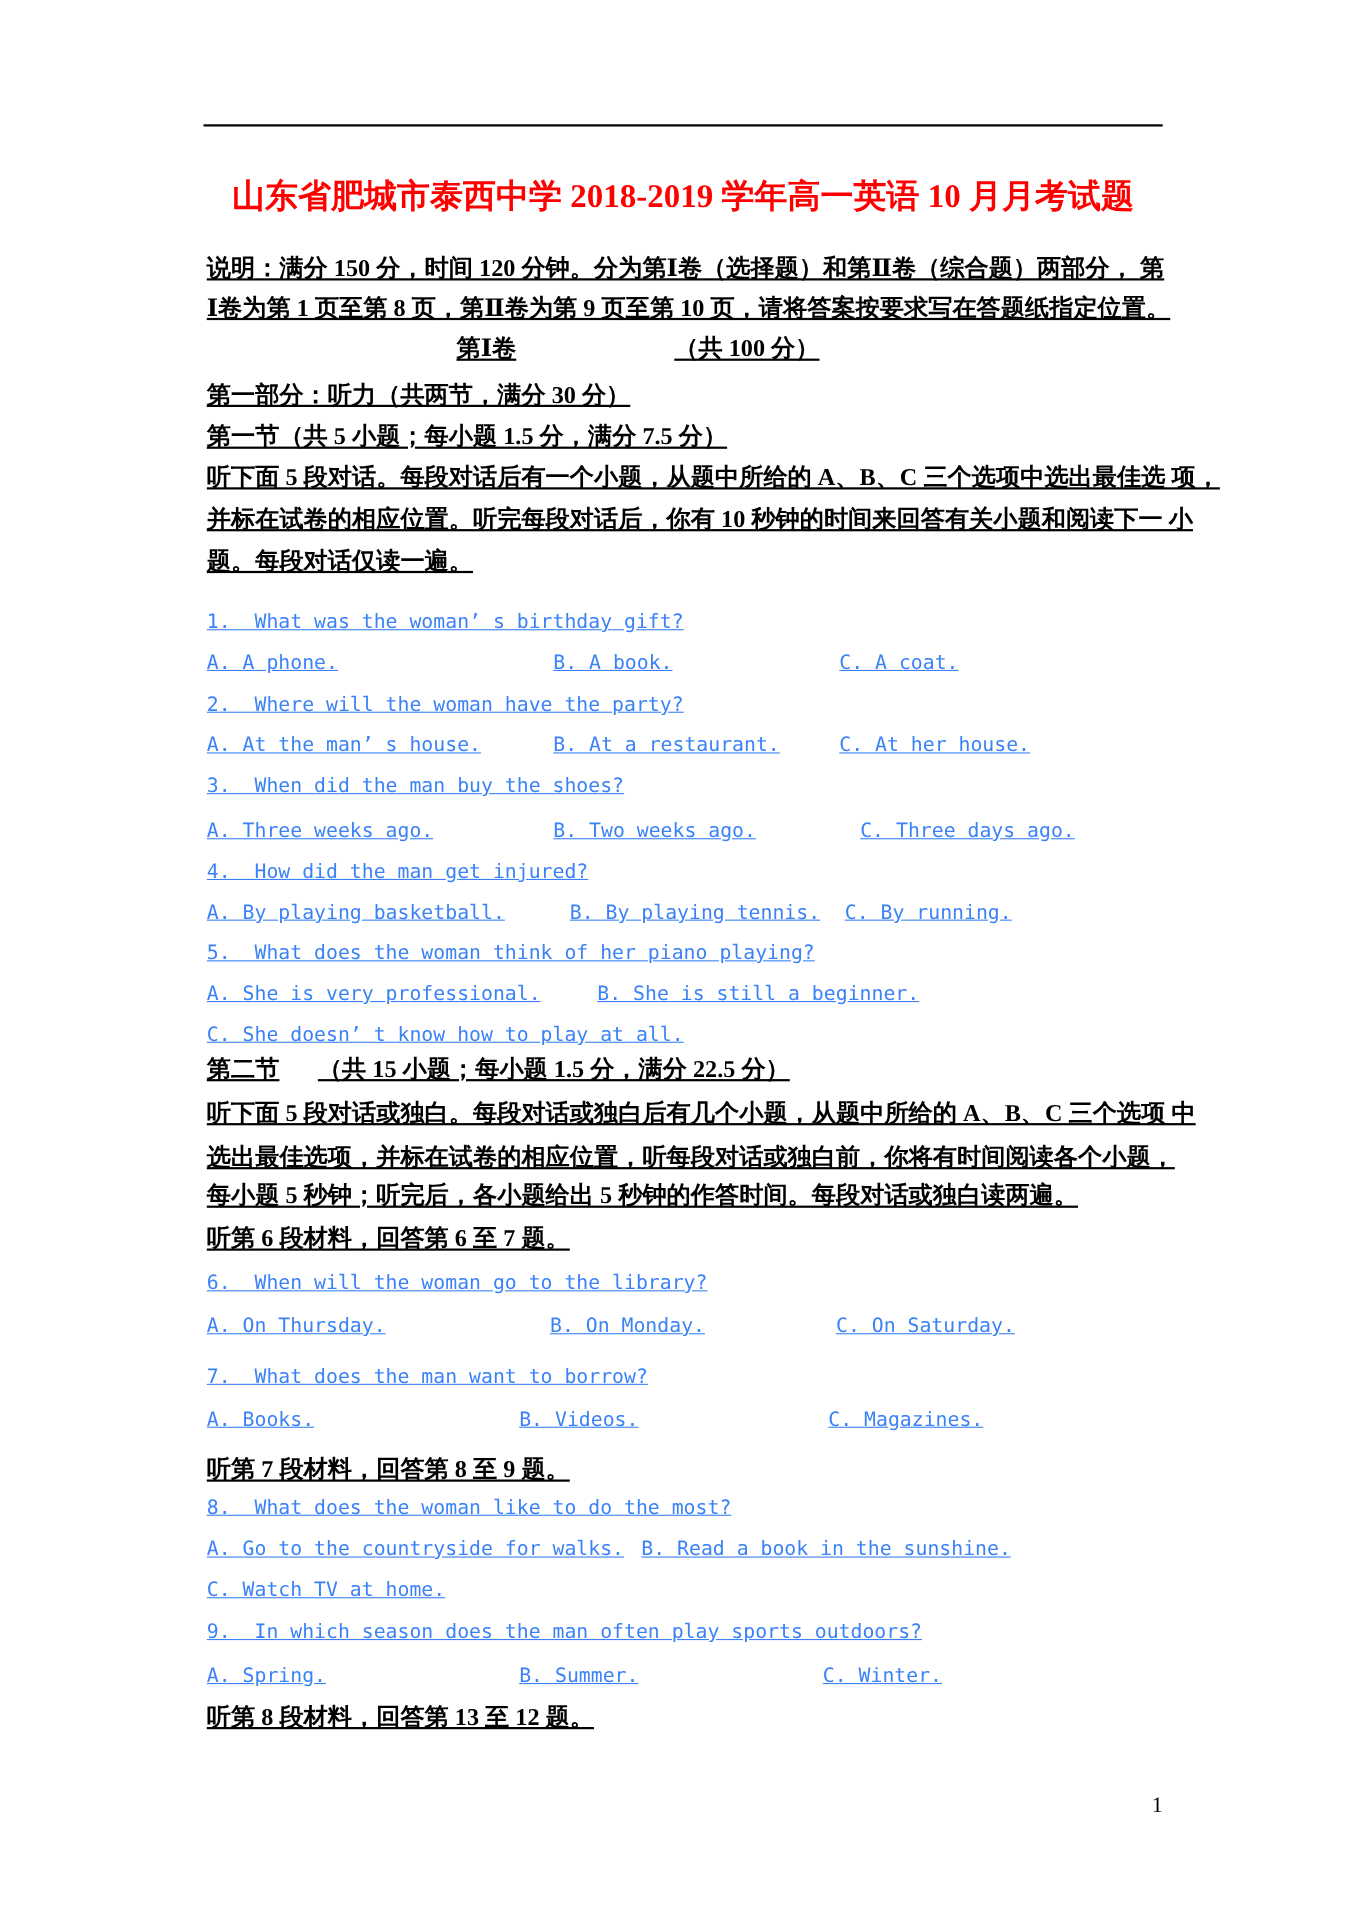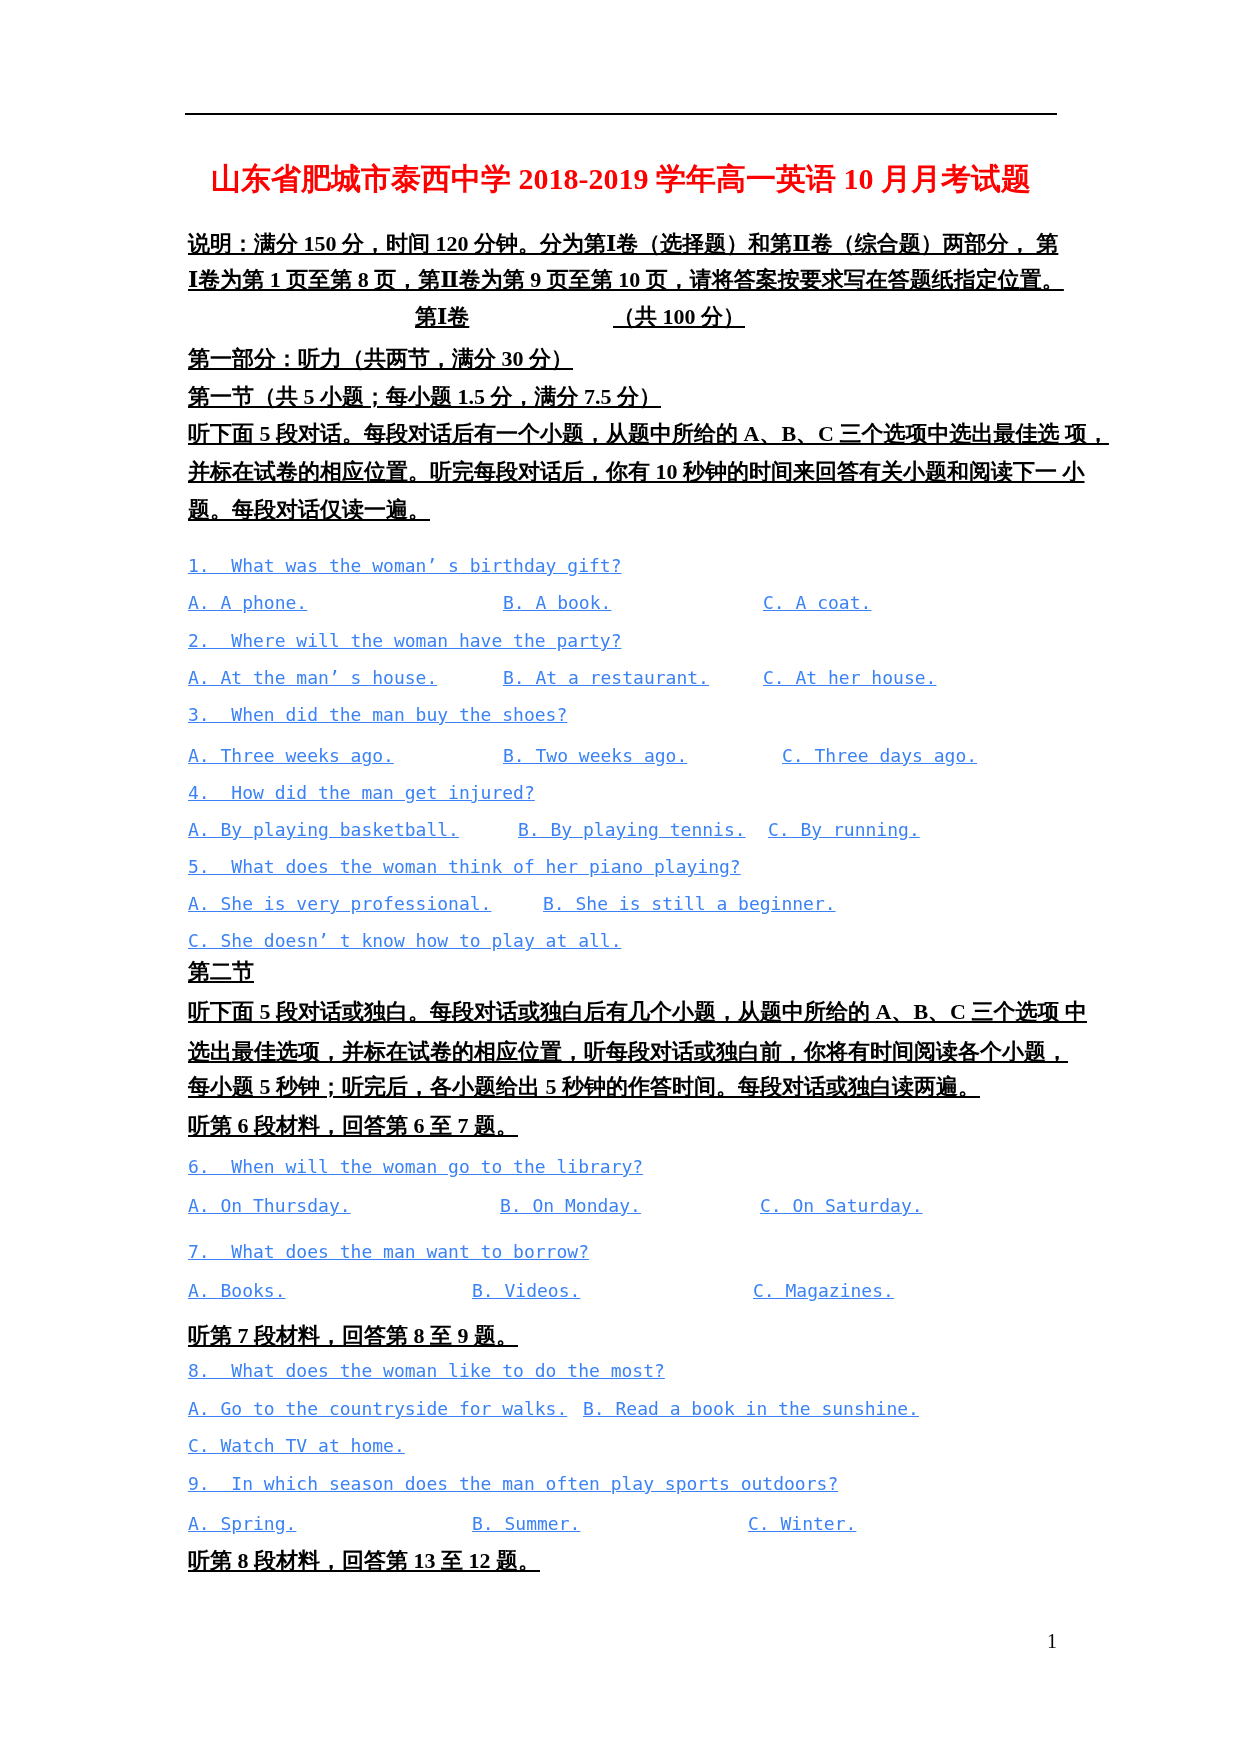--- a/index.html
+++ b/index.html
@@ -92,21 +92,21 @@
       <div class="line en" style="top: 589px;"><span class="seg" style="left: 0px;">A. A phone.</span><span class="seg" style="left: 315px;">B. A book.</span><span class="seg" style="left: 575px;">C. A coat.</span></div>
       <div class="line en" style="top: 627px;"><span class="seg" style="left: 0px;">2.  Where will the woman have the party?</span></div>
       <div class="line en" style="top: 664px;"><span class="seg" style="left: 0px;">A. At the man’ s house.</span><span class="seg" style="left: 315px;">B. At a restaurant.</span><span class="seg" style="left: 575px;">C. At her house.</span></div>
       <div class="line en" style="top: 701px;"><span class="seg" style="left: 0px;">3.  When did the man buy the shoes?</span></div>
       <div class="line en" style="top: 742px;"><span class="seg" style="left: 0px;">A. Three weeks ago.</span><span class="seg" style="left: 315px;">B. Two weeks ago.</span><span class="seg" style="left: 575px; margin-left: 19px;">C. Three days ago.</span></div>
       <div class="line en" style="top: 779px;"><span class="seg" style="left: 0px;">4.  How did the man get injured?</span></div>
       <div class="line en" style="top: 816px;"><span class="seg" style="left: 0px;">A. By playing basketball.</span><span class="seg" style="left: 330px;">B. By playing tennis.</span><span class="seg" style="left: 580px;">C. By running.</span></div>
       <div class="line en" style="top: 853px;"><span class="seg" style="left: 0px;">5.  What does the woman think of her piano playing?</span></div>
       <div class="line en" style="top: 890px;"><span class="seg" style="left: 0px;">A. She is very professional.</span><span class="seg" style="left: 355px;">B. She is still a beginner.</span></div>
       <div class="line en" style="top: 927px;"><span class="seg" style="left: 0px;">C. She doesn’ t know how to play at all.</span></div>
-      <div class="line cn" style="top: 958px;"><span class="seg" style="left: 0px;">第二节</span></div>
+      <div class="line cn" style="top: 958px;"><span class="seg" style="left: 0px;">第二节</span><span class="seg" style="left: 101px;">（共 15 小题；每小题 1.5 分，满分 22.5 分）</span></div>
       <div class="line cn" style="top: 998px;"><span class="seg" style="left: 0px;">听下面 5 段对话或独白。每段对话或独白后有几个小题，从题中所给的 A、B、C 三个选项 中</span></div>
       <div class="line cn" style="top: 1038px;"><span class="seg" style="left: 0px;">选出最佳选项，并标在试卷的相应位置，听每段对话或独白前，你将有时间阅读各个小题，</span></div>
       <div class="line cn" style="top: 1073px;"><span class="seg" style="left: 0px;">每小题 5 秒钟；听完后，各小题给出 5 秒钟的作答时间。每段对话或独白读两遍。</span></div>
       <div class="line cn" style="top: 1112px;"><span class="seg" style="left: 0px;">听第 6 段材料，回答第 6 至 7 题。</span></div>
       <div class="line en" style="top: 1153px;"><span class="seg" style="left: 0px;">6.  When will the woman go to the library?</span></div>
       <div class="line en" style="top: 1192px;"><span class="seg" style="left: 0px;">A. On Thursday.</span><span class="seg" style="left: 312px;">B. On Monday.</span><span class="seg" style="left: 572px;">C. On Saturday.</span></div>
       <div class="line en" style="top: 1238px;"><span class="seg" style="left: 0px;">7.  What does the man want to borrow?</span></div>
       <div class="line en" style="top: 1277px;"><span class="seg" style="left: 0px;">A. Books.</span><span class="seg" style="left: 284px;">B. Videos.</span><span class="seg" style="left: 565px;">C. Magazines.</span></div>
       <div class="line cn" style="top: 1322px;"><span class="seg" style="left: 0px;">听第 7 段材料，回答第 8 至 9 题。</span></div>
       <div class="line en" style="top: 1340px; margin-top: 17px;"><span class="seg" style="left: 0px;">8.  What does the woman like to do the most?</span></div>

